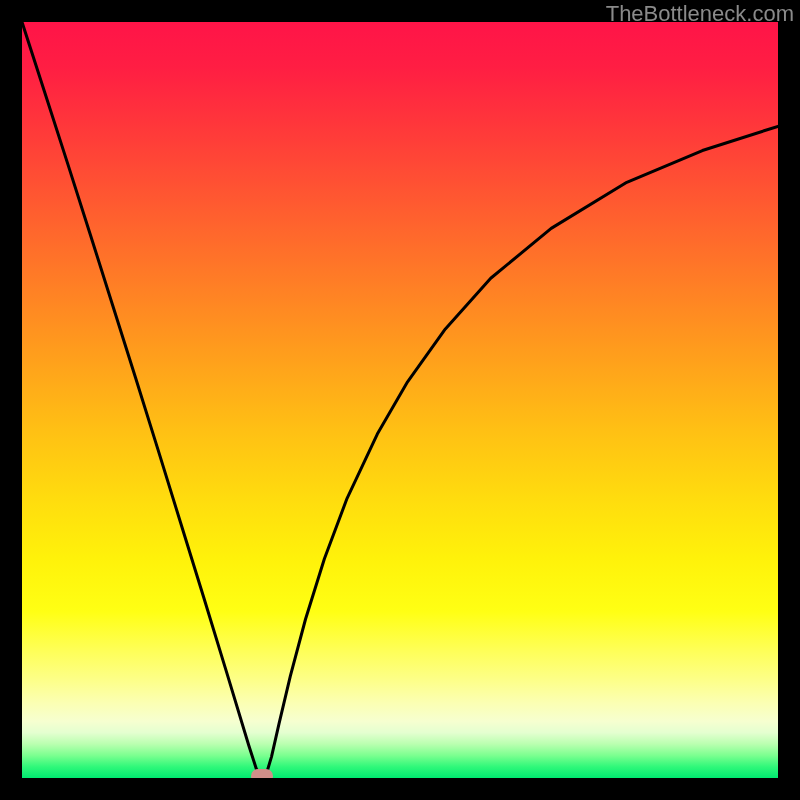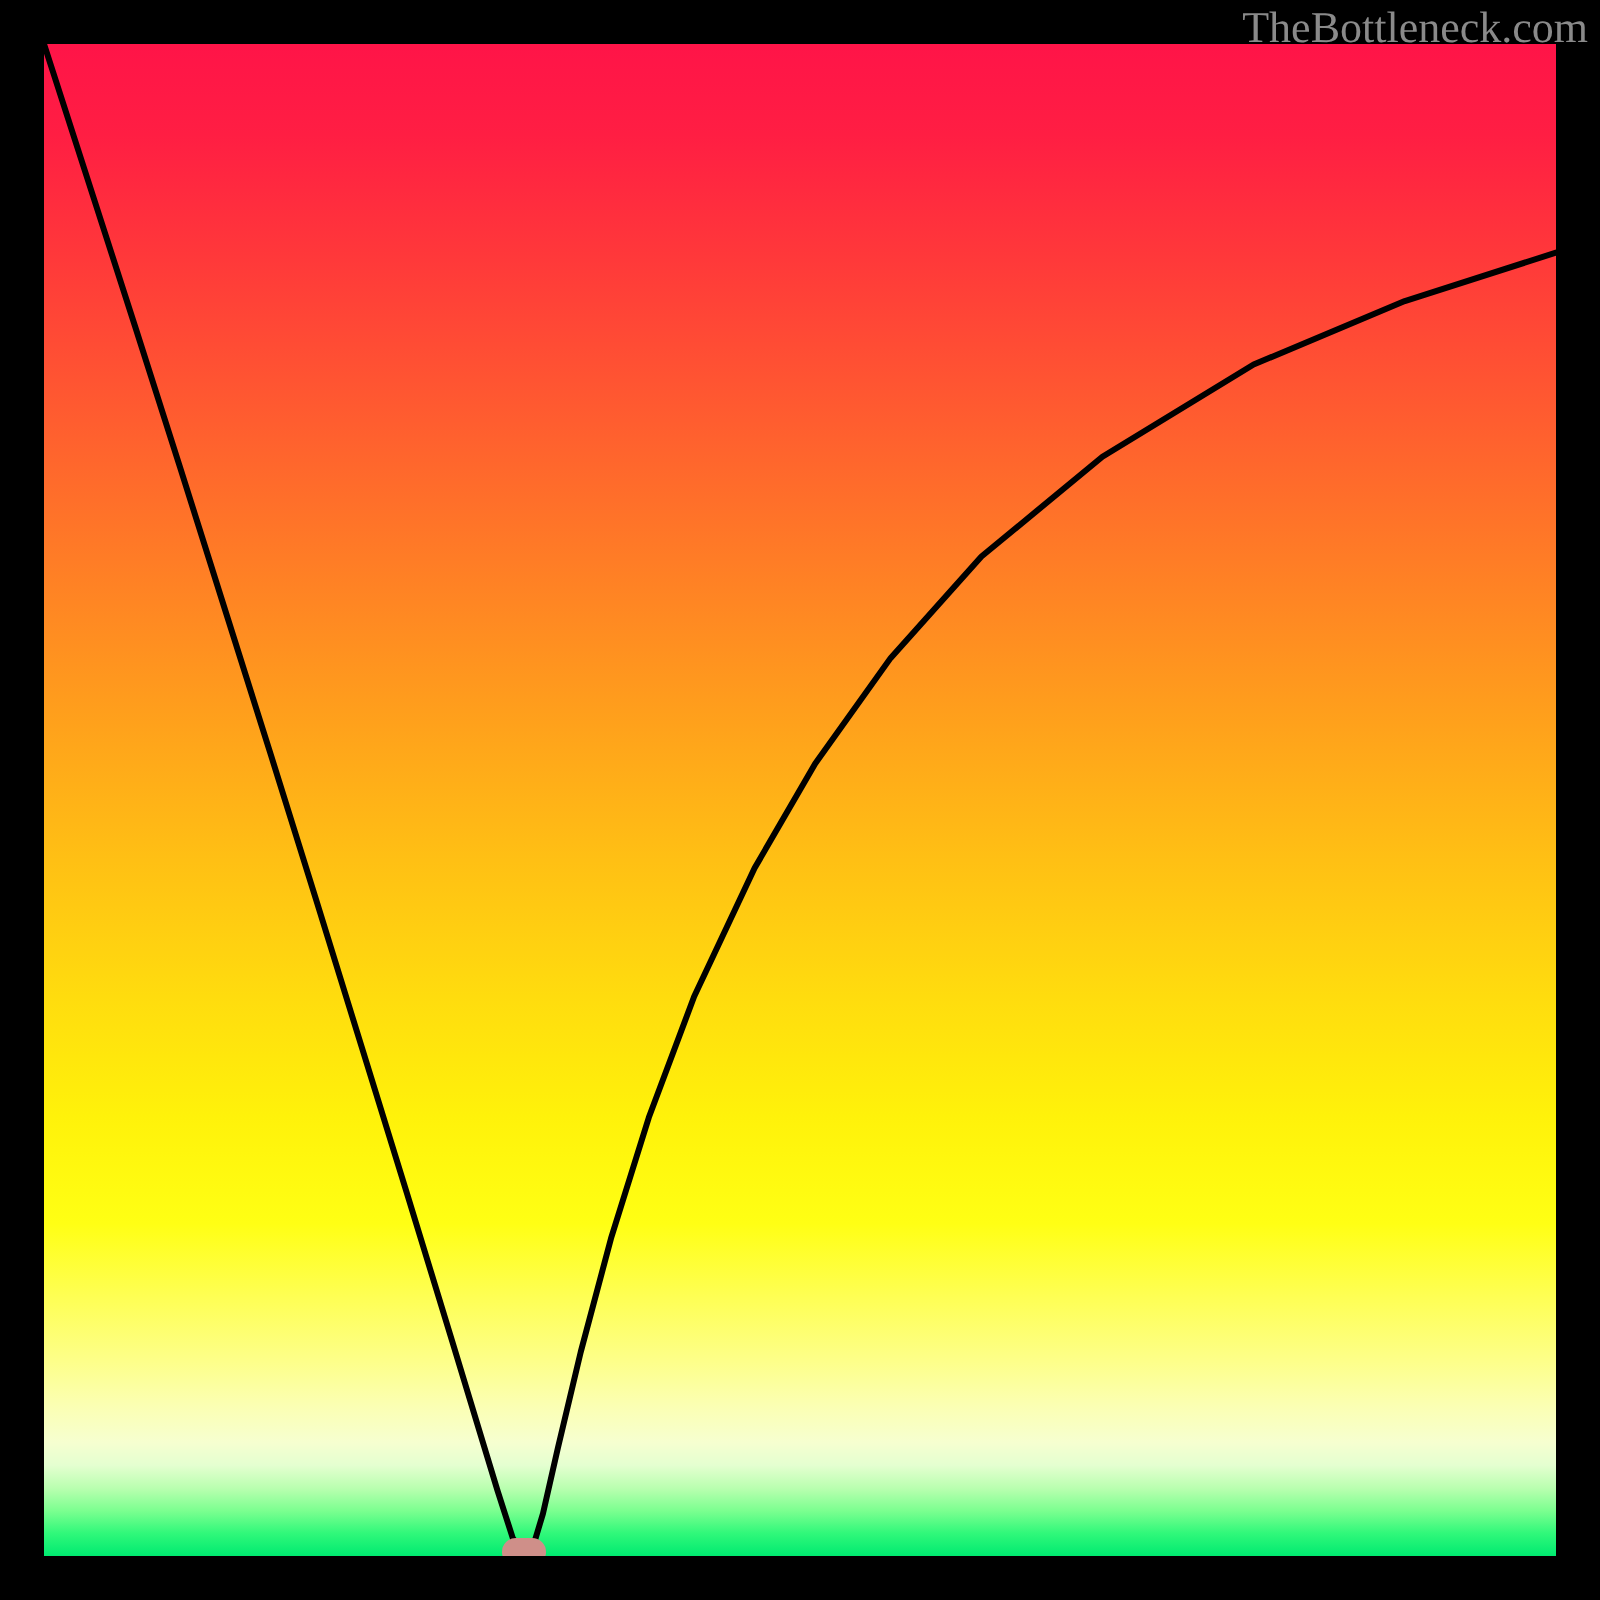--- a/index.html
+++ b/index.html
@@ -11,21 +11,20 @@
     font-family: Arial, Helvetica, sans-serif;
     overflow: hidden;
   }
   .frame {
     position: absolute;
     left: 0;
     top: 0;
     width: 800px;
     height: 800px;
     background: #000;
-    font-family: Liberation Serif, serif;
   }
   .plot {
     position: absolute;
     left: 22px;
     top: 22px;
     width: 756px;
     height: 756px;
     overflow: hidden;
   }
   .gradient {

